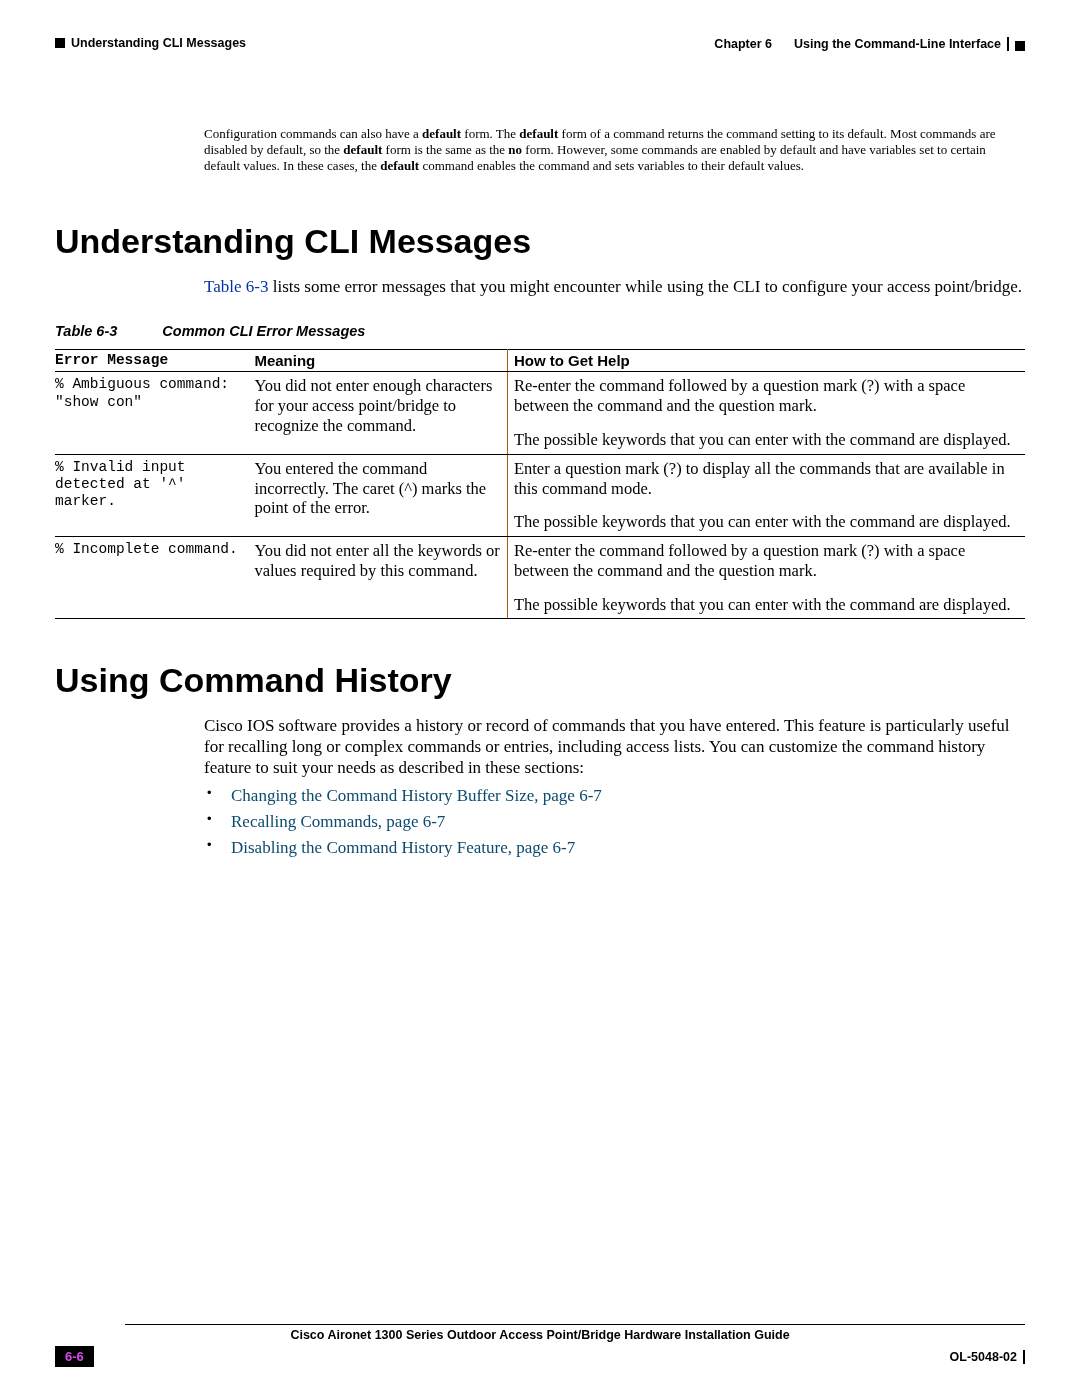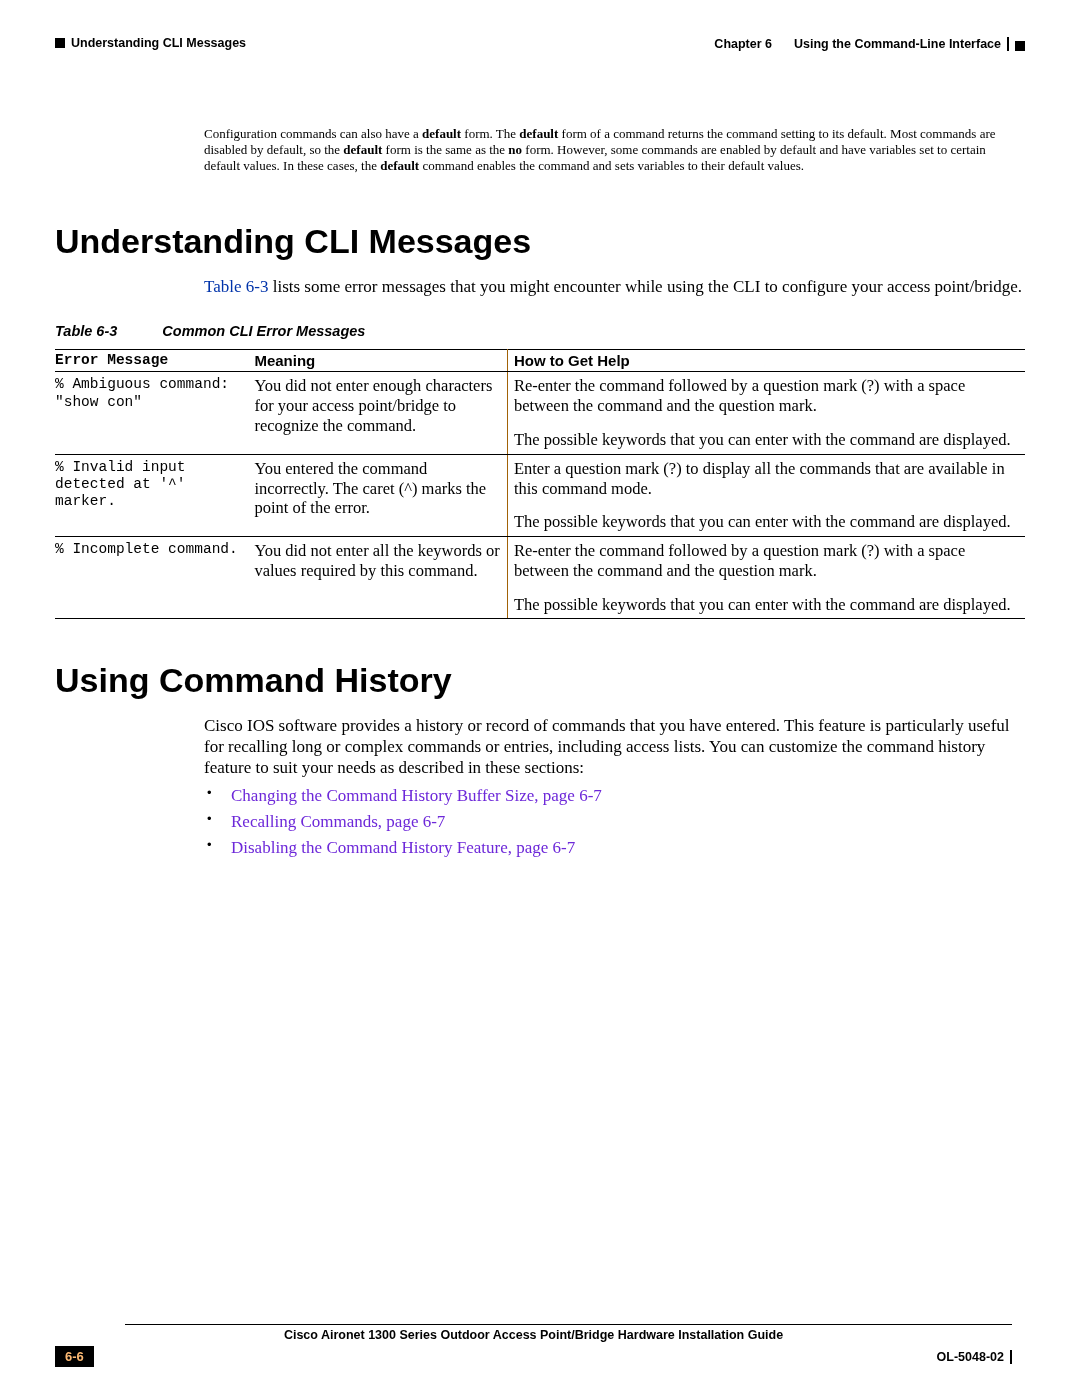--- a/index.html
+++ b/index.html
@@ -49,28 +49,28 @@
   table.cli td { font-size: 16.5px; line-height:1.2; }
   table.cli .col-err { width: 200px; font-family: 'Courier New', monospace; font-size: 14.5px; }
   table.cli .col-mean { width: 254px; border-right:1px solid #a16207; padding-right:6px;}
   table.cli .col-help { width: 520px; padding-left:6px;}
   table.cli .sub p + p { margin-top: 14px; }
 
   
   ul.links { list-style: none; margin-left: 148px; margin-top:4px; }
   ul.links li { font-size: 17px; line-height:1.55; position:relative; padding-left:28px; }
   ul.links li::before { content:"•"; font-family: Arial, sans-serif; position:absolute; left:4px; top:0; font-size:13px; }
-  ul.links a { color:#6d28d9; text-decoration:none; }
+  ul.links a { color:#0c4a6e; text-decoration:none; }
 
   
-  .footer { position:absolute; left:55px; right:68px; bottom:30px; }
+  .footer { position:absolute; left:55px; right:55px; bottom:30px; }
   .foot-rule { height:1px; background:#000; margin-bottom:3px; }
   .foot-title { font-family: Arial, Helvetica, sans-serif; font-size:12.5px; font-weight:bold; text-align:center; }
   .foot-row { display:flex; justify-content:space-between; align-items:center; margin-top:4px; }
-  .pagenum-box { background:#000; color:#fdba74; font-family: Arial, Helvetica, sans-serif; font-size:13px; font-weight:bold; padding:3px 10px; display:inline-block; }
+  .pagenum-box { background:#000; color:#d946ef; font-family: Arial, Helvetica, sans-serif; font-size:13px; font-weight:bold; padding:3px 10px; display:inline-block; }
   .ol { font-family: Arial, Helvetica, sans-serif; font-size:12.5px; font-weight:bold; display:flex; align-items:center; gap:6px;}
   .vline { display:inline-block; width:2px; height:14px; background:#000; }
 </style>
 </head>
 <body>
 
 <div class="page">
 
   <div class="header-row">
     <div class="header-left">

